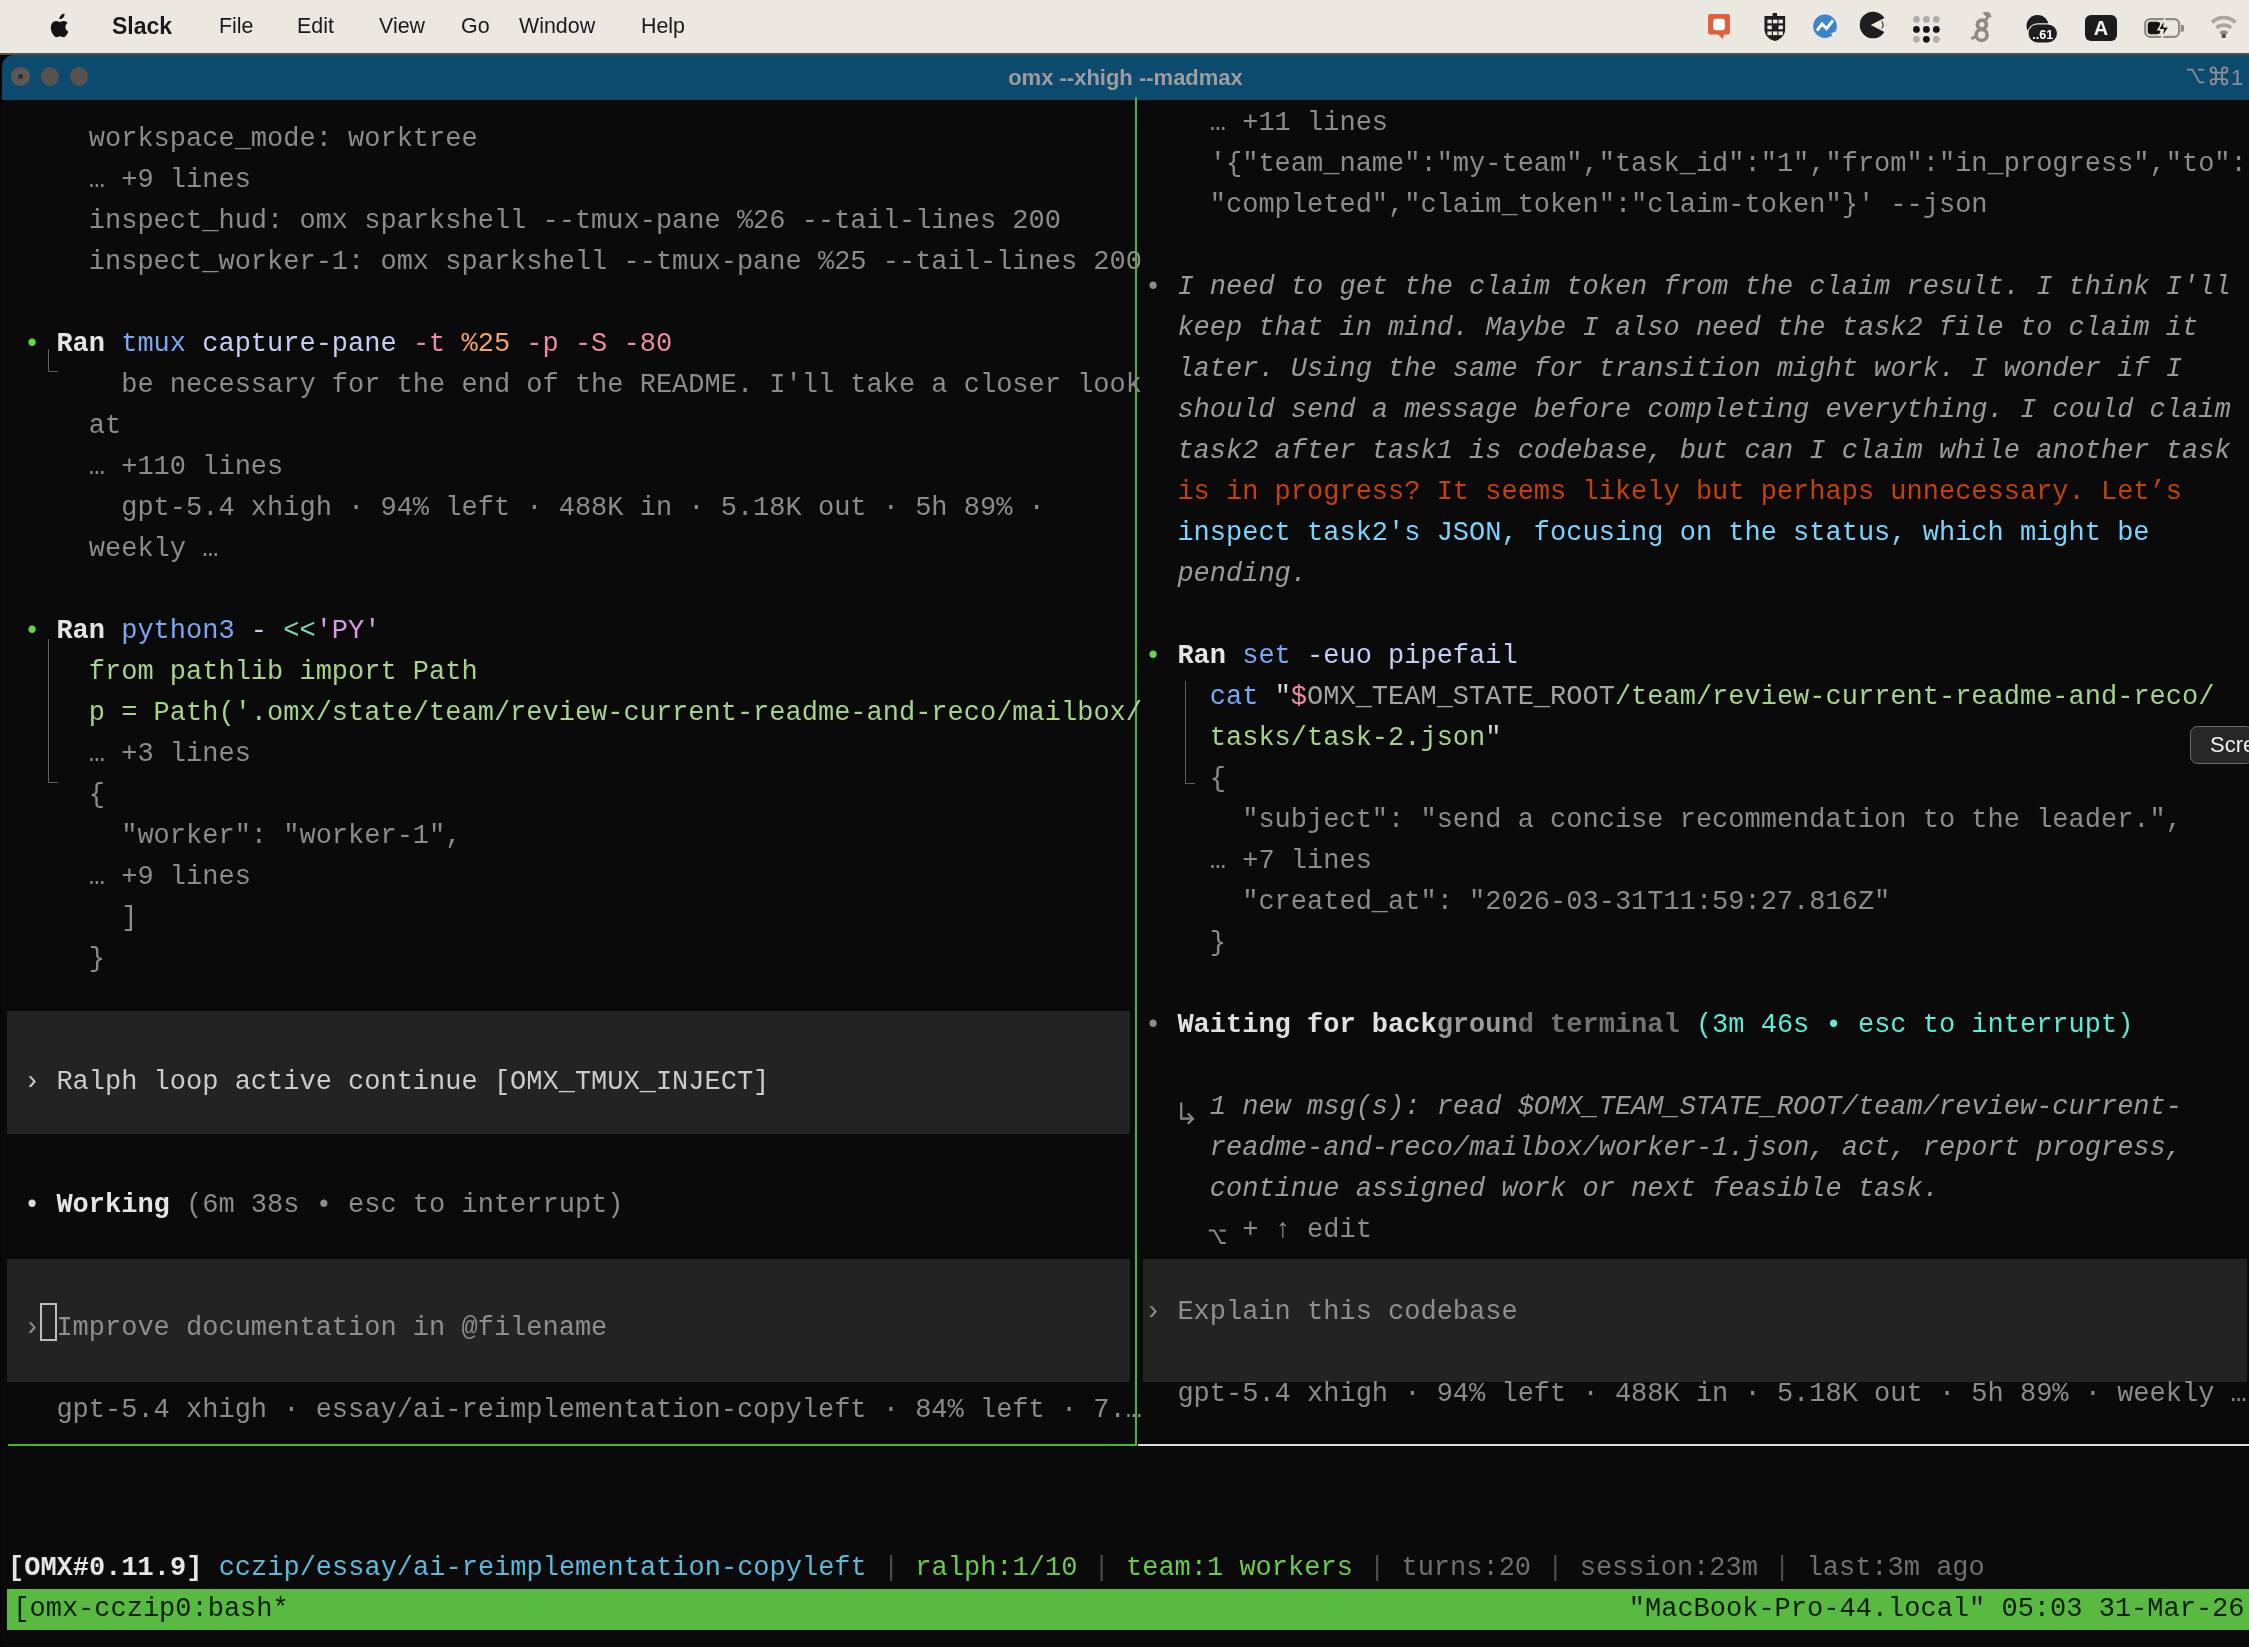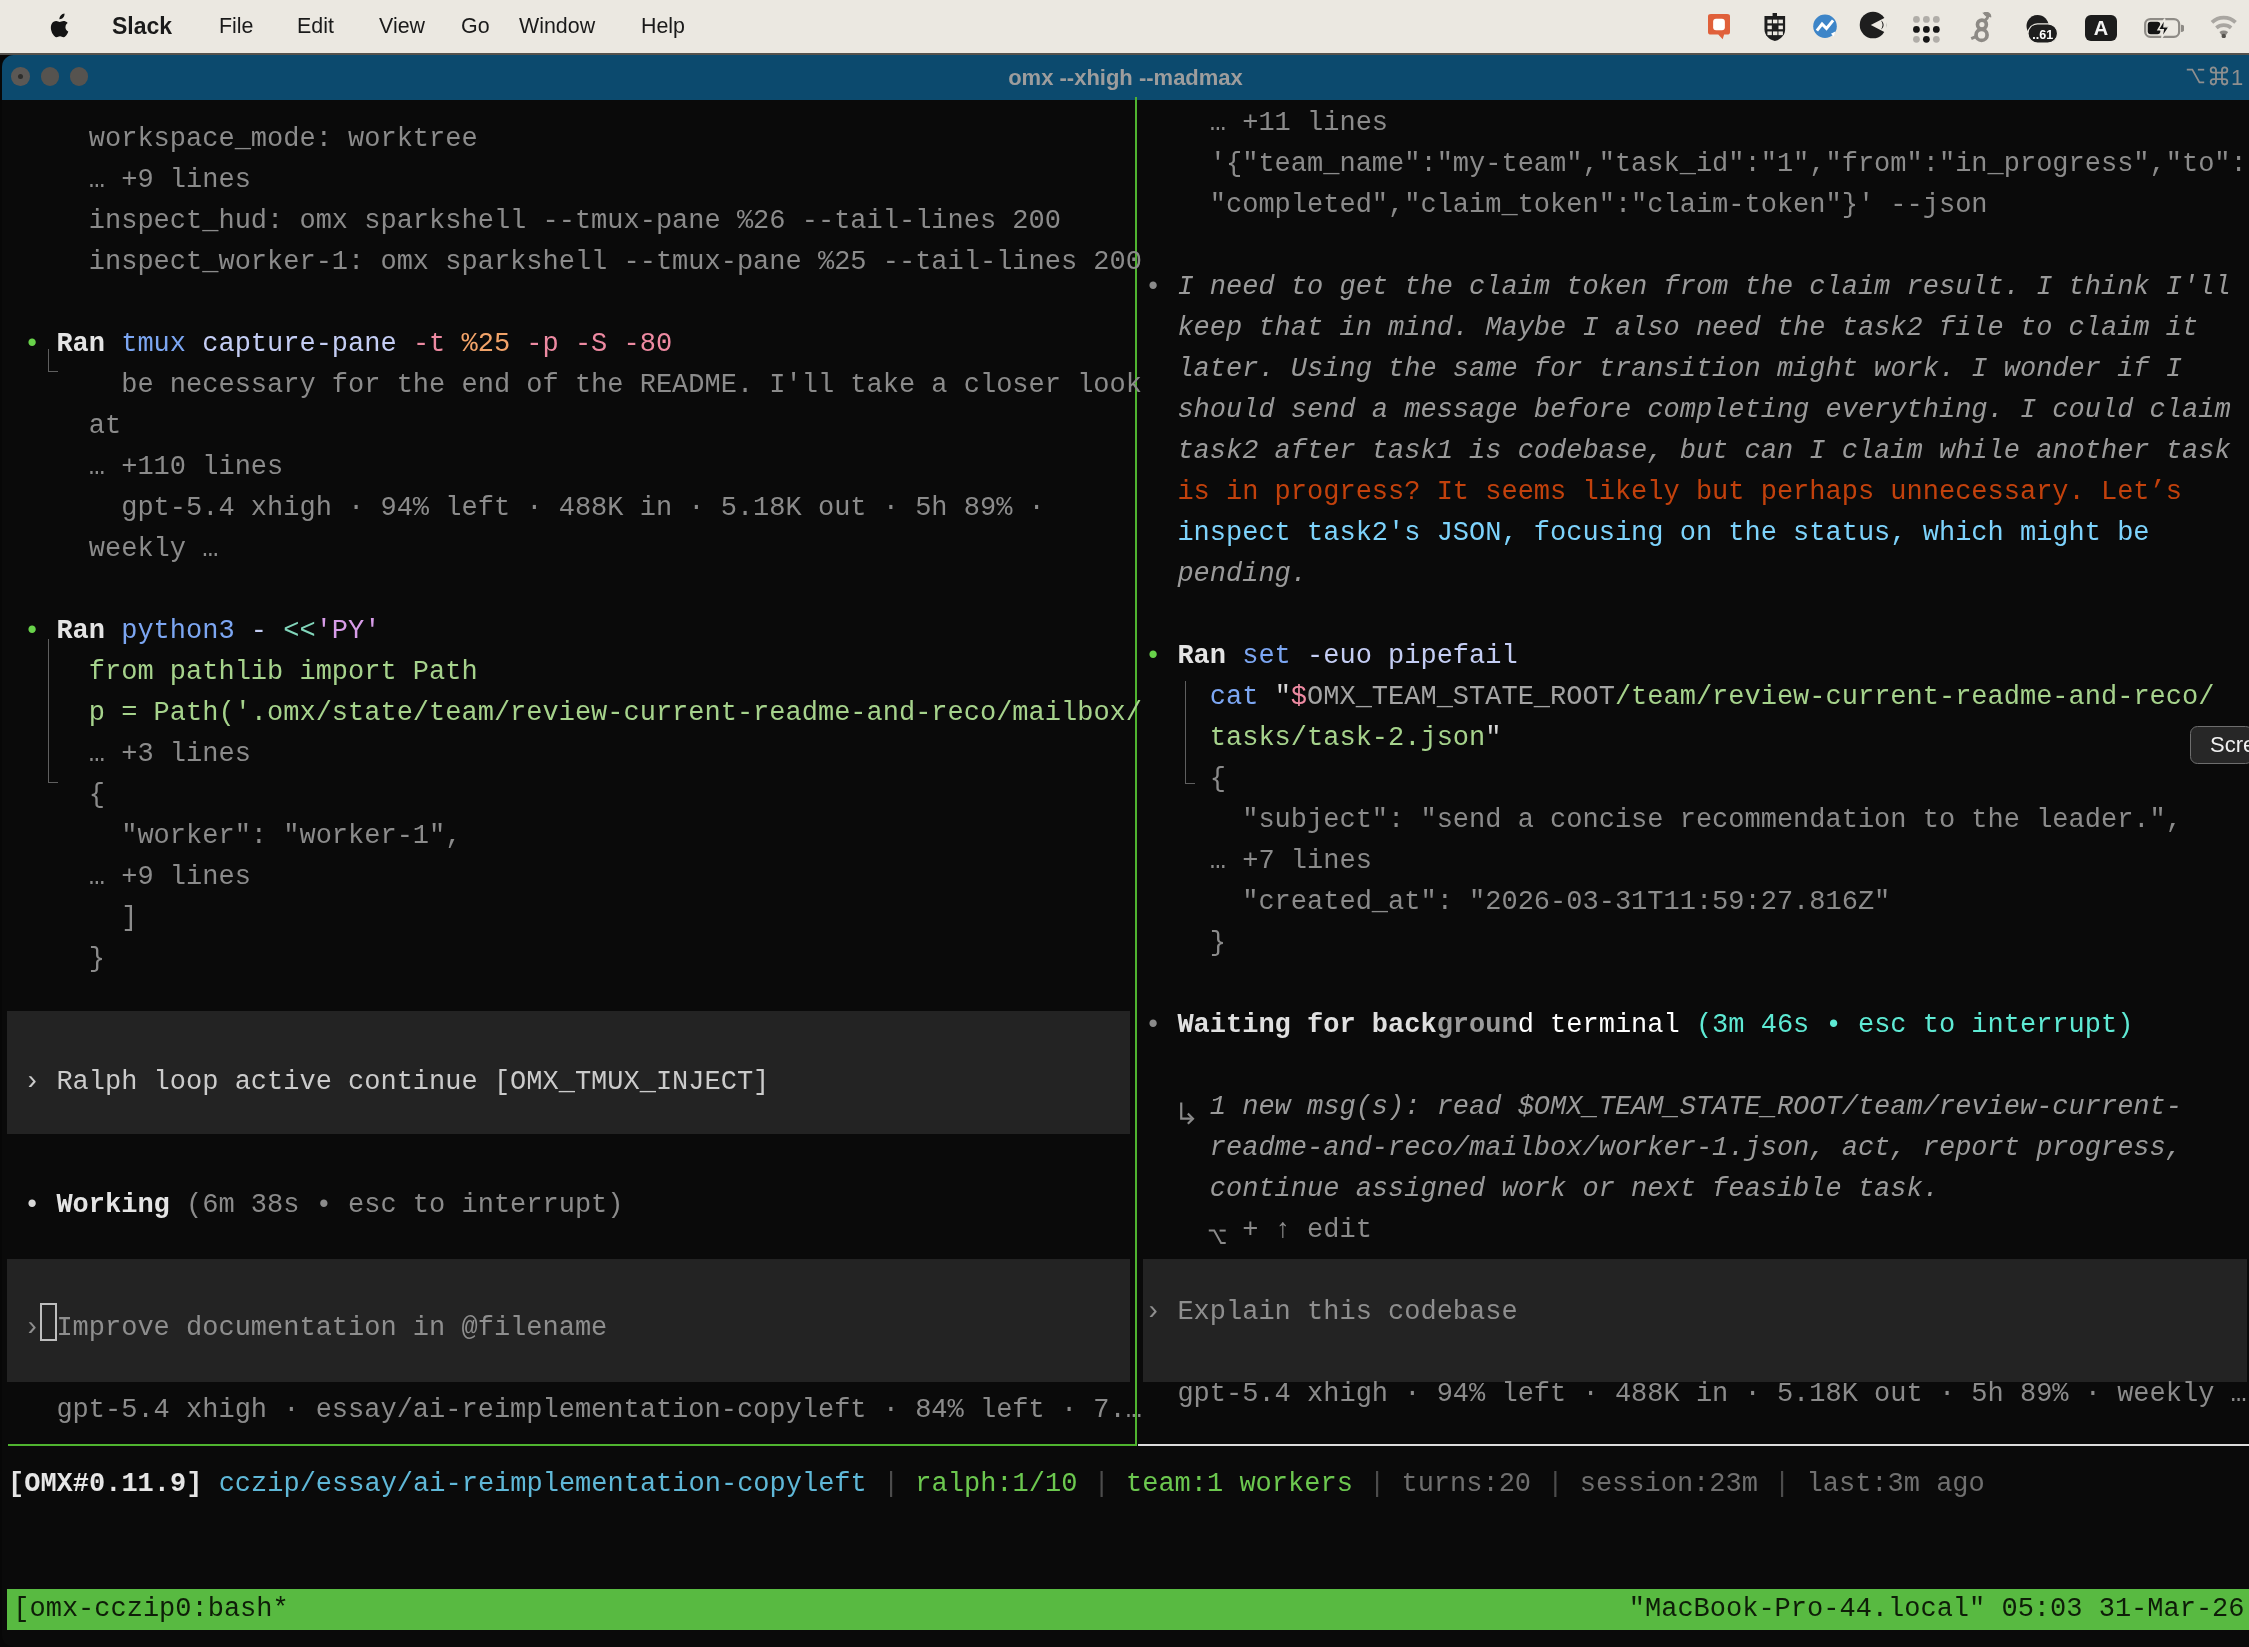--- a/index.html
+++ b/index.html
@@ -178,21 +178,21 @@
 
 <span style="color:#68d24a">•</span> <span style="color:#e4e4e4;font-weight:bold">Ran</span> <span style="color:#7ca6f2">set</span> <span style="color:#c4cdf4">-euo pipefail</span>
     <span style="color:#7ca6f2">cat</span> <span style="color:#d8d8d8">"</span><span style="color:#ee8aa2">$</span><span style="color:#a3a3a3">OMX_TEAM_STATE_ROOT</span><span style="color:#a6d38c">/team/review-current-readme-and-reco/</span>
     <span style="color:#a6d38c">tasks/task-2.json</span><span style="color:#d8d8d8">"</span>
 <span style="color:#8b8b8b">    {</span>
 <span style="color:#8b8b8b">      "subject": "send a concise recommendation to the leader.",</span>
 <span style="color:#8b8b8b">    … +7 lines</span>
 <span style="color:#8b8b8b">      "created_at": "2026-03-31T11:59:27.816Z"</span>
 <span style="color:#8b8b8b">    }</span>
 
-<span style="color:#8b8b8b">•</span> <span style="color:#e0e0e0;font-weight:bold">Waiting for back</span><span style="color:#9a9a9a;font-weight:bold">groun</span><span style="color:#ffffff;font-weight:normal">d terminal</span> <span style="color:#5eead4">(3m 46s • esc to interrupt)</span>
+<span style="color:#8b8b8b">•</span> <span style="color:#e0e0e0;font-weight:bold">Waiting for back</span><span style="color:#9a9a9a;font-weight:bold">groun</span><span style="color:#737373;font-weight:bold">d terminal</span> <span style="color:#5eead4">(3m 46s • esc to interrupt)</span>
 
     <span style="color:#9a9a9a;font-style:italic">1 new msg(s): read $OMX_TEAM_STATE_ROOT/team/review-current-</span>
     <span style="color:#9a9a9a;font-style:italic">readme-and-reco/mailbox/worker-1.json, act, report progress,</span>
     <span style="color:#9a9a9a;font-style:italic">continue assigned work or next feasible task.</span>
       <span style="color:#8b8b8b">+ ↑ edit</span>
 
 <span style="color:#8e8e8e">› Explain this codebase</span>
 
 <span style="color:#8b8b8b">  gpt-5.4 xhigh · 94% left · 488K in · 5.18K out · 5h 89% · weekly …</span></pre>
 
@@ -202,21 +202,21 @@
       <path d="M12 17 L19 24 L12 31"></path>
     </g>
   </svg>
 <svg style="position:absolute;left:1208px;top:1229px" width="18.5" height="15.5" viewBox="0 0 24 20">
     <g stroke="#8b8b8b" stroke-width="2.6" fill="none">
       <path d="M1 2 h7 l9 16 h6"></path>
       <path d="M15 2 h8"></path>
     </g>
   </svg>
 
-<pre style="position:absolute;left:8px;top:1464px;margin:0;font-family:'Liberation Mono',monospace;
+<pre style="position:absolute;left:8px;top:1548px;margin:0;font-family:'Liberation Mono',monospace;
 font-size:27px;line-height:41px;white-space:pre"><span style="color:#e6e6e6;font-weight:bold">[OMX#0.11.9]</span> <span style="color:#5fb8d8">cczip/essay/ai-reimplementation-copyleft</span><span style="color:#4c4c4c"> | </span><span style="color:#6cc84f">ralph:1/10</span><span style="color:#4c4c4c"> | </span><span style="color:#6cc84f">team:1 workers</span><span style="color:#4c4c4c"> | </span><span style="color:#6f6f6f">turns:20</span><span style="color:#4c4c4c"> | </span><span style="color:#6f6f6f">session:23m</span><span style="color:#4c4c4c"> | </span><span style="color:#6f6f6f">last:3m ago</span></pre>
 
 <div style="position:absolute;left:40px;top:1303px;width:17px;height:38px;border:2.2px solid #bdbdbd"></div>
 
 <div style="position:absolute;left:7.4px;top:1589px;width:2243px;height:41px;background:#58ba41;
 font-family:'Liberation Mono',monospace;font-size:27px;color:#0e1e08">
   <div style="position:absolute;left:5.9px;top:0;line-height:41px">[omx-cczip0:bash*</div>
   <div style="position:absolute;right:5.9px;top:0;line-height:41px">"MacBook-Pro-44.local" 05:03 31-Mar-26</div>
 </div>
 

